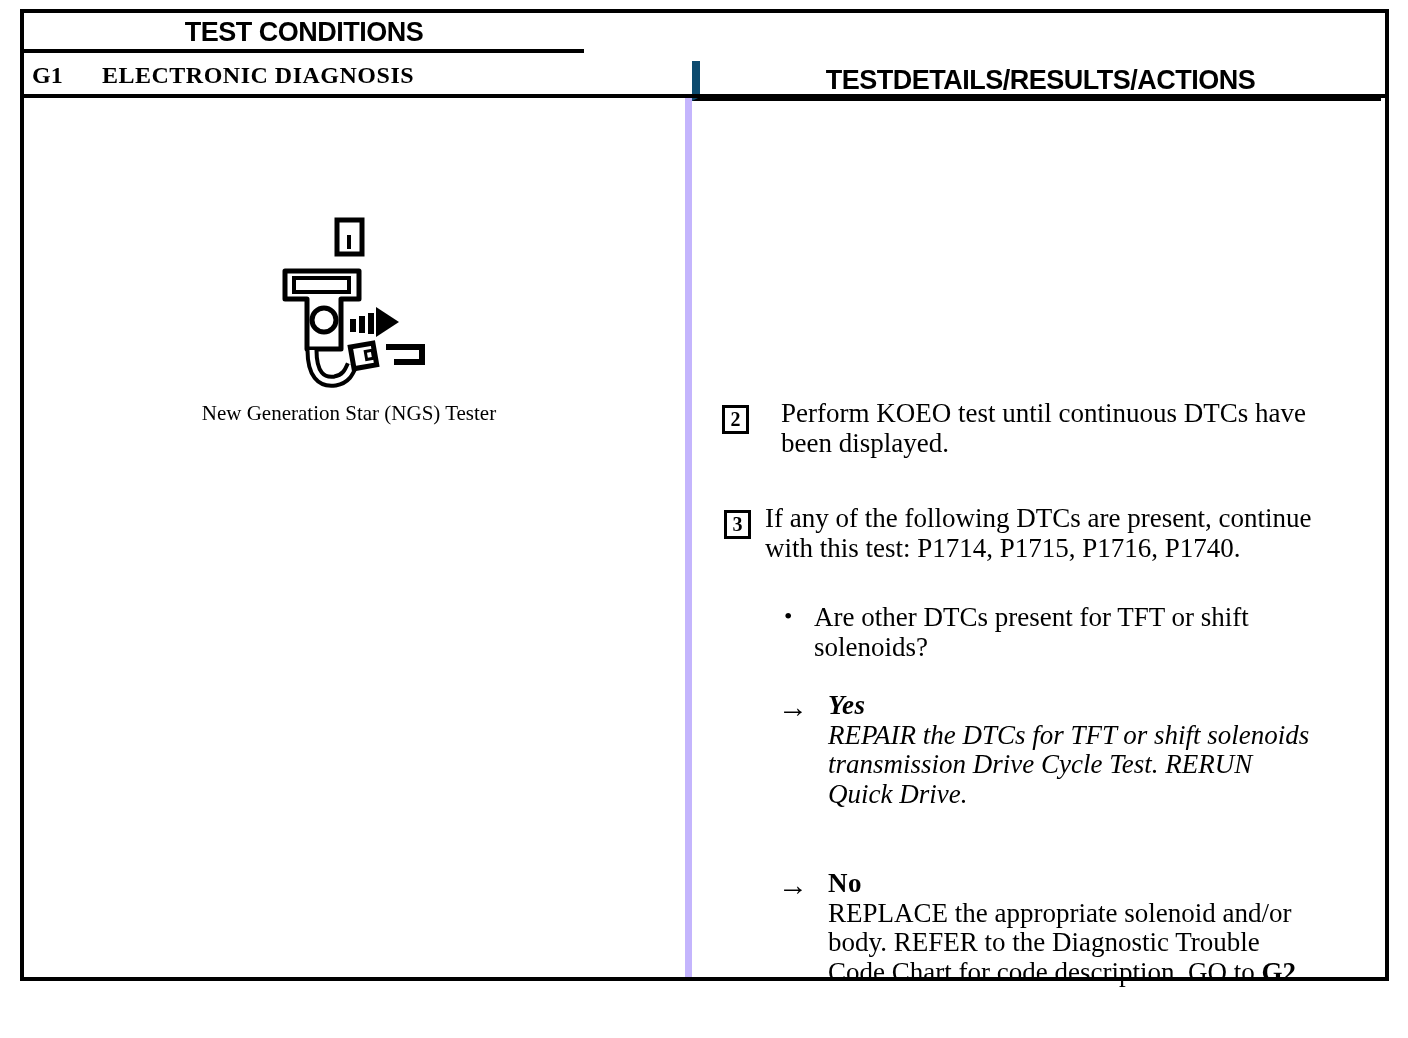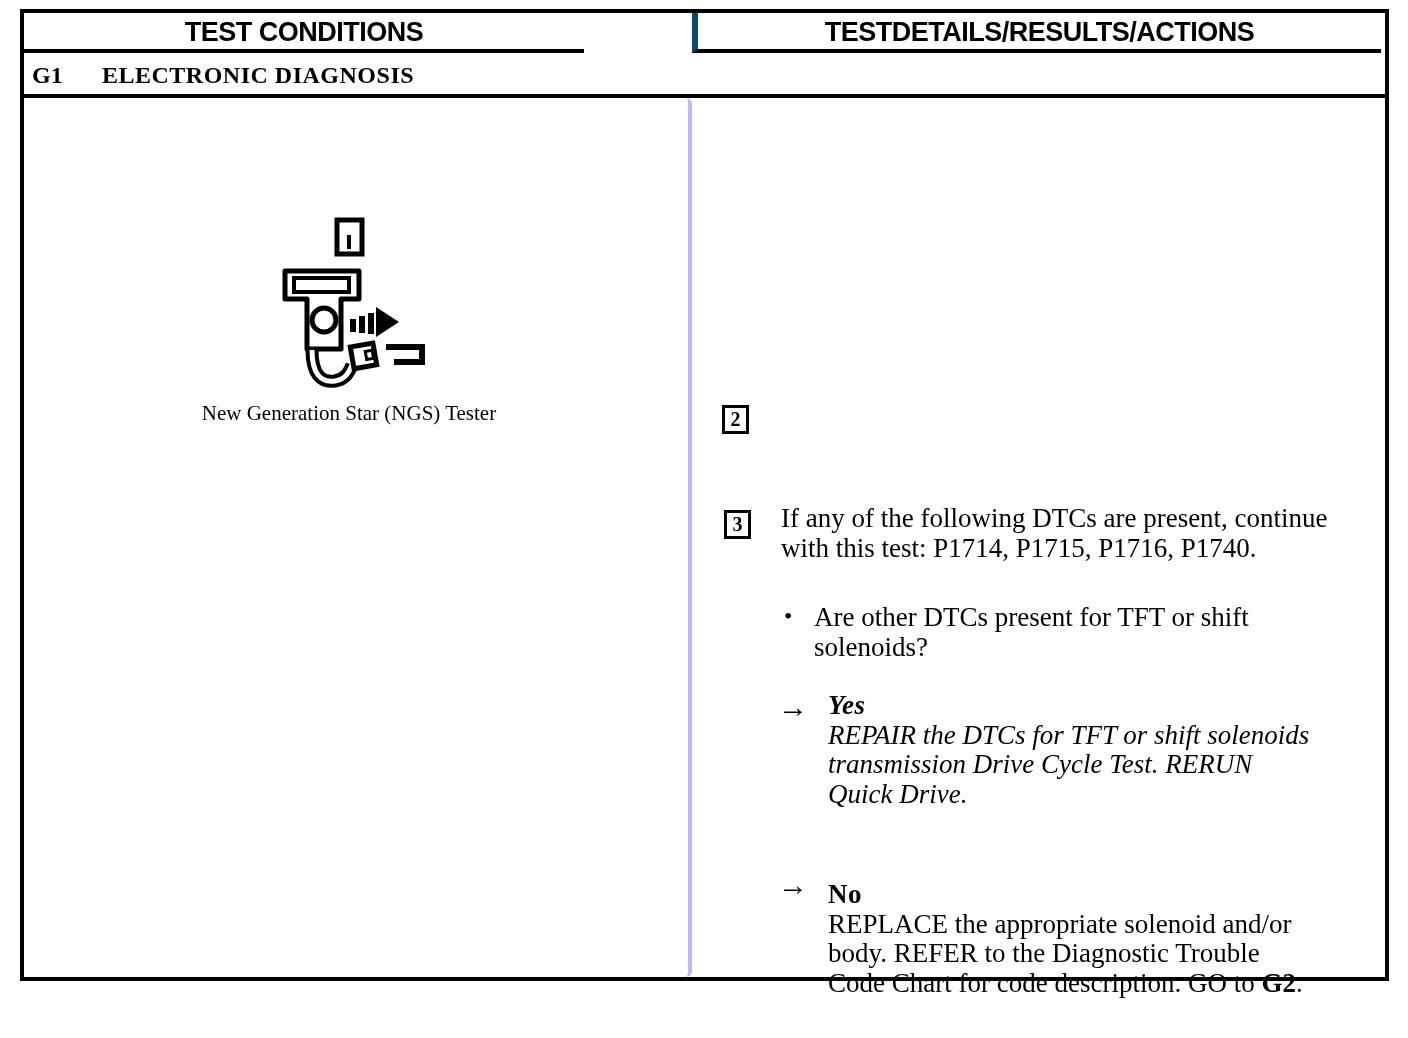--- a/index.html
+++ b/index.html
@@ -20,33 +20,33 @@
   
   .hdr-row{position:absolute;left:0;top:0;width:100%;height:44px;}
   .hdr-cell{
     position:absolute;top:0;height:40px;border-bottom:4px solid #000;
     box-sizing:border-box;
     font-family:"Liberation Sans", sans-serif;
     font-weight:bold;font-size:27px;line-height:38px;
     text-align:center;letter-spacing:-0.5px;
   }
   .hdr-left{left:0;width:560px;}
-  .hdr-right{left:668px;right:4px;border-left:6px solid #0c4a6e;word-spacing:-4px;}
+  .hdr-right{left:668px;right:4px;border-left:8px solid #0c4a6e;word-spacing:-4px;margin-top:48px;}
   
   .sec-row{
     position:absolute;left:0;top:44px;width:100%;height:41px;
     border-bottom:4px solid #000;box-sizing:border-box;
     font-size:24px;line-height:35px;
   }
   .sec-code{position:absolute;left:8px;top:1px;font-weight:bold;}
   .sec-title{position:absolute;left:78px;top:1px;font-weight:600;letter-spacing:0.5px;}
   
   .body-left{
     position:absolute;left:0;top:85px;bottom:0;width:668px;
-    border-right:4px solid #c4b5fd;box-sizing:border-box;border-radius:6px;
+    border-right:7px solid #c4b5fd;box-sizing:border-box;
   }
   .body-right{
     position:absolute;left:672px;top:85px;bottom:0;right:0;
     font-size:27px;
   }
   .tester-svg{position:absolute;left:258px;top:118px;}
   .caption{
     position:absolute;left:130px;top:303px;width:390px;
     text-align:center;font-size:21px;
   }
@@ -104,43 +104,47 @@
         </g>
 
         <path d="M104,131 H140 V146 H112" fill="none" stroke="#000" stroke-width="6"></path>
       </svg>
       <div class="caption">New Generation Star (NGS) Tester</div>
     </div>
 
     <div class="body-right">
 
       <div class="stepbox" style="left:26px;top:307px;">2</div>
+      <div class="step-text" style="left:85px;top:301px;">
+        <span class="line">Perform KOEO test until continuous DTCs have</span>
+        <span class="line">been displayed.</span>
+      </div>
 
       <div class="stepbox" style="left:28px;top:412px;">3</div>
-      <div class="step-text" style="left:85px;top:406px;font-family:Liberation Serif, serif;">
+      <div class="step-text" style="left:69px;top:406px;font-family:Liberation Serif, serif;">
         <span class="line">If any of the following DTCs are present, continue</span>
         <span class="line">with this test: P1714, P1715, P1716, P1740.</span>
       </div>
 
       <div class="bullet" style="left:88px;top:505px;">•</div>
       <div class="step-text" style="left:118px;top:505px;">
         <span class="line">Are other DTCs present for TFT or shift</span>
         <span class="line">solenoids?</span>
       </div>
 
       <div class="arrow" style="left:82px;top:594px;">→</div>
       <div class="step-text" style="left:132px;top:593px;font-style:italic;">
         <span class="line ans-label">Yes</span>
         <span class="line">REPAIR the DTCs for TFT or shift solenoids</span>
         <span class="line">transmission Drive Cycle Test. RERUN</span>
         <span class="line">Quick Drive.</span>
       </div>
 
       <div class="arrow" style="left:82px;top:772px;">→</div>
-      <div class="step-text" style="left:132px;top:771px;margin-top:11px;">
+      <div class="step-text" style="left:132px;top:771px;">
         <span class="line ans-label">No</span>
         <span class="line">REPLACE the appropriate solenoid and/or</span>
         <span class="line">body. REFER to the Diagnostic Trouble</span>
         <span class="line"><span>Code Chart for code description. GO to </span><span class="goto-bold">G2</span><span>.</span></span>
       </div>
 
     </div>
   </div>
 </div>
 

